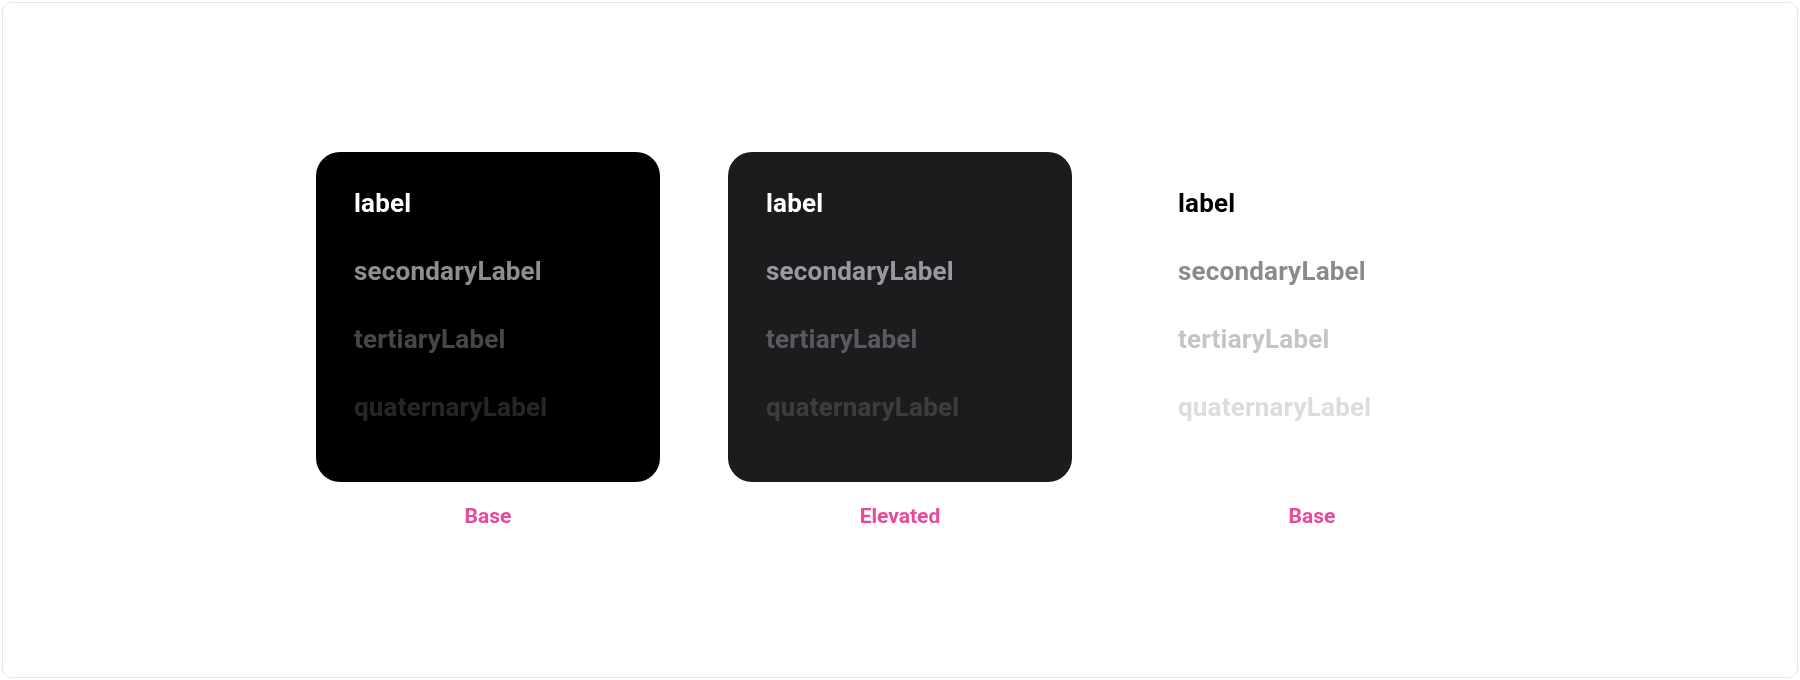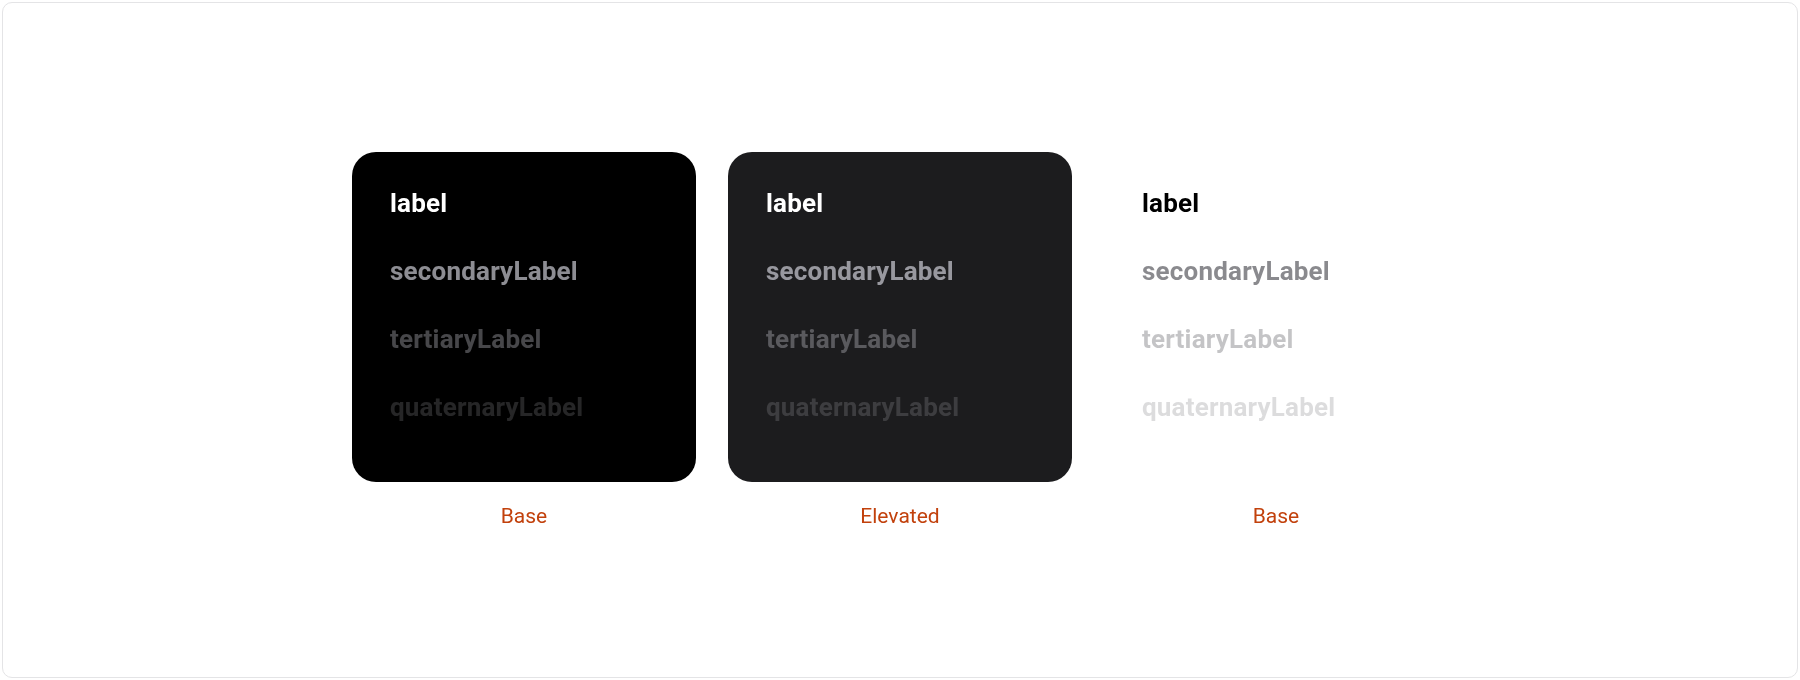--- a/index.html
+++ b/index.html
@@ -18,21 +18,21 @@
     height: 676px;
     margin: 2px;
     border: 1px solid #e4e4e6;
     border-radius: 10px;
     display: flex;
     align-items: center;
     justify-content: center;
   }
   .row {
     display: flex;
-    gap: 32px;
+    gap: 68px;
     align-items: flex-start;
   }
   .col {
     display: flex;
     flex-direction: column;
     align-items: center;
   }
   .card {
     width: 344px;
     height: 330px;
@@ -70,22 +70,22 @@
   .card-elevated .lbl-quaternary { color: rgba(235,235,245,0.16); }
 
   .card-light .lbl-primary    { color: #000000; }
   .card-light .lbl-secondary  { color: rgba(60,60,67,0.60); }
   .card-light .lbl-tertiary   { color: rgba(60,60,67,0.30); }
   .card-light .lbl-quaternary { color: rgba(60,60,67,0.18); }
 
   .caption {
     margin-top: 22px;
     font-size: 21px;
-    font-weight: 400;
-    color: #c2410c;
+    font-weight: 700;
+    color: #ec4899;
   }
 </style>
 </head>
 <body>
 
 <div class="frame">
   <div class="row">
 
     <div class="col">
       <div class="card card-base">

